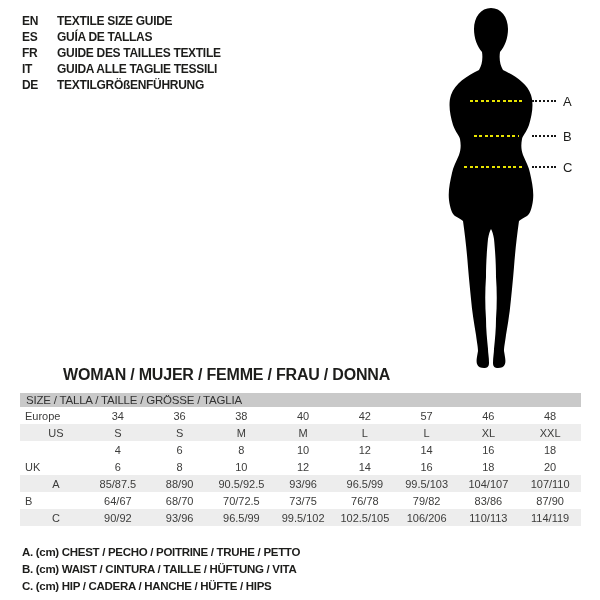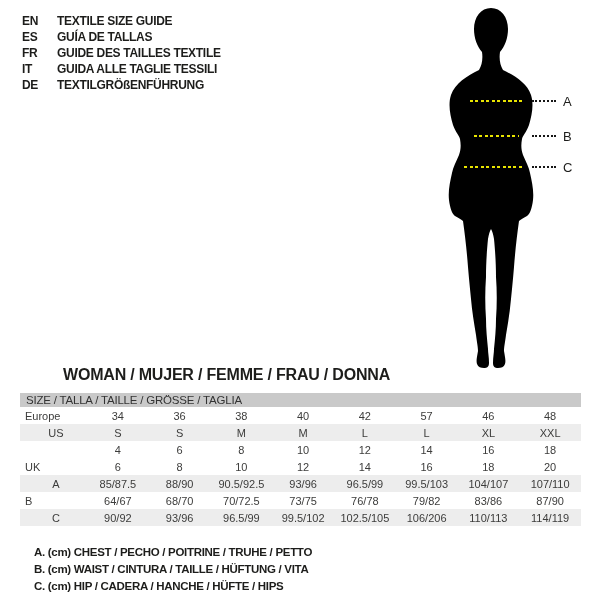--- a/index.html
+++ b/index.html
@@ -23,21 +23,21 @@
 
   
   .size-table-wrap{position:absolute;left:20px;top:393px;width:561px;}
   table{border-collapse:collapse;width:561px;table-layout:fixed;font-size:11px;color:#3c3c3b;}
   th.hdr{background:#c9c9c9;text-align:left;font-weight:normal;font-size:11.5px;color:#333;padding:0 0 0 6px;height:14px;letter-spacing:-0.2px;}
   td{height:17px;padding:0;text-align:center;white-space:nowrap;}
   td.rowlabel{text-align:left;padding-left:5px;}
   tr.striped td{background:#ededed;text-align:center;}
 
   
-  .notes{position:absolute;left:22px;top:544px;margin-left:12px;}
+  .notes{position:absolute;left:22px;top:544px;}
   .note-line{font-size:11.5px;font-weight:bold;line-height:17px;letter-spacing:-0.3px;}
 </style>
 </head>
 <body>
 
 <div class="page">
 
   <div class="title-block">
     <div class="title-line">
       <span class="code">EN</span>

